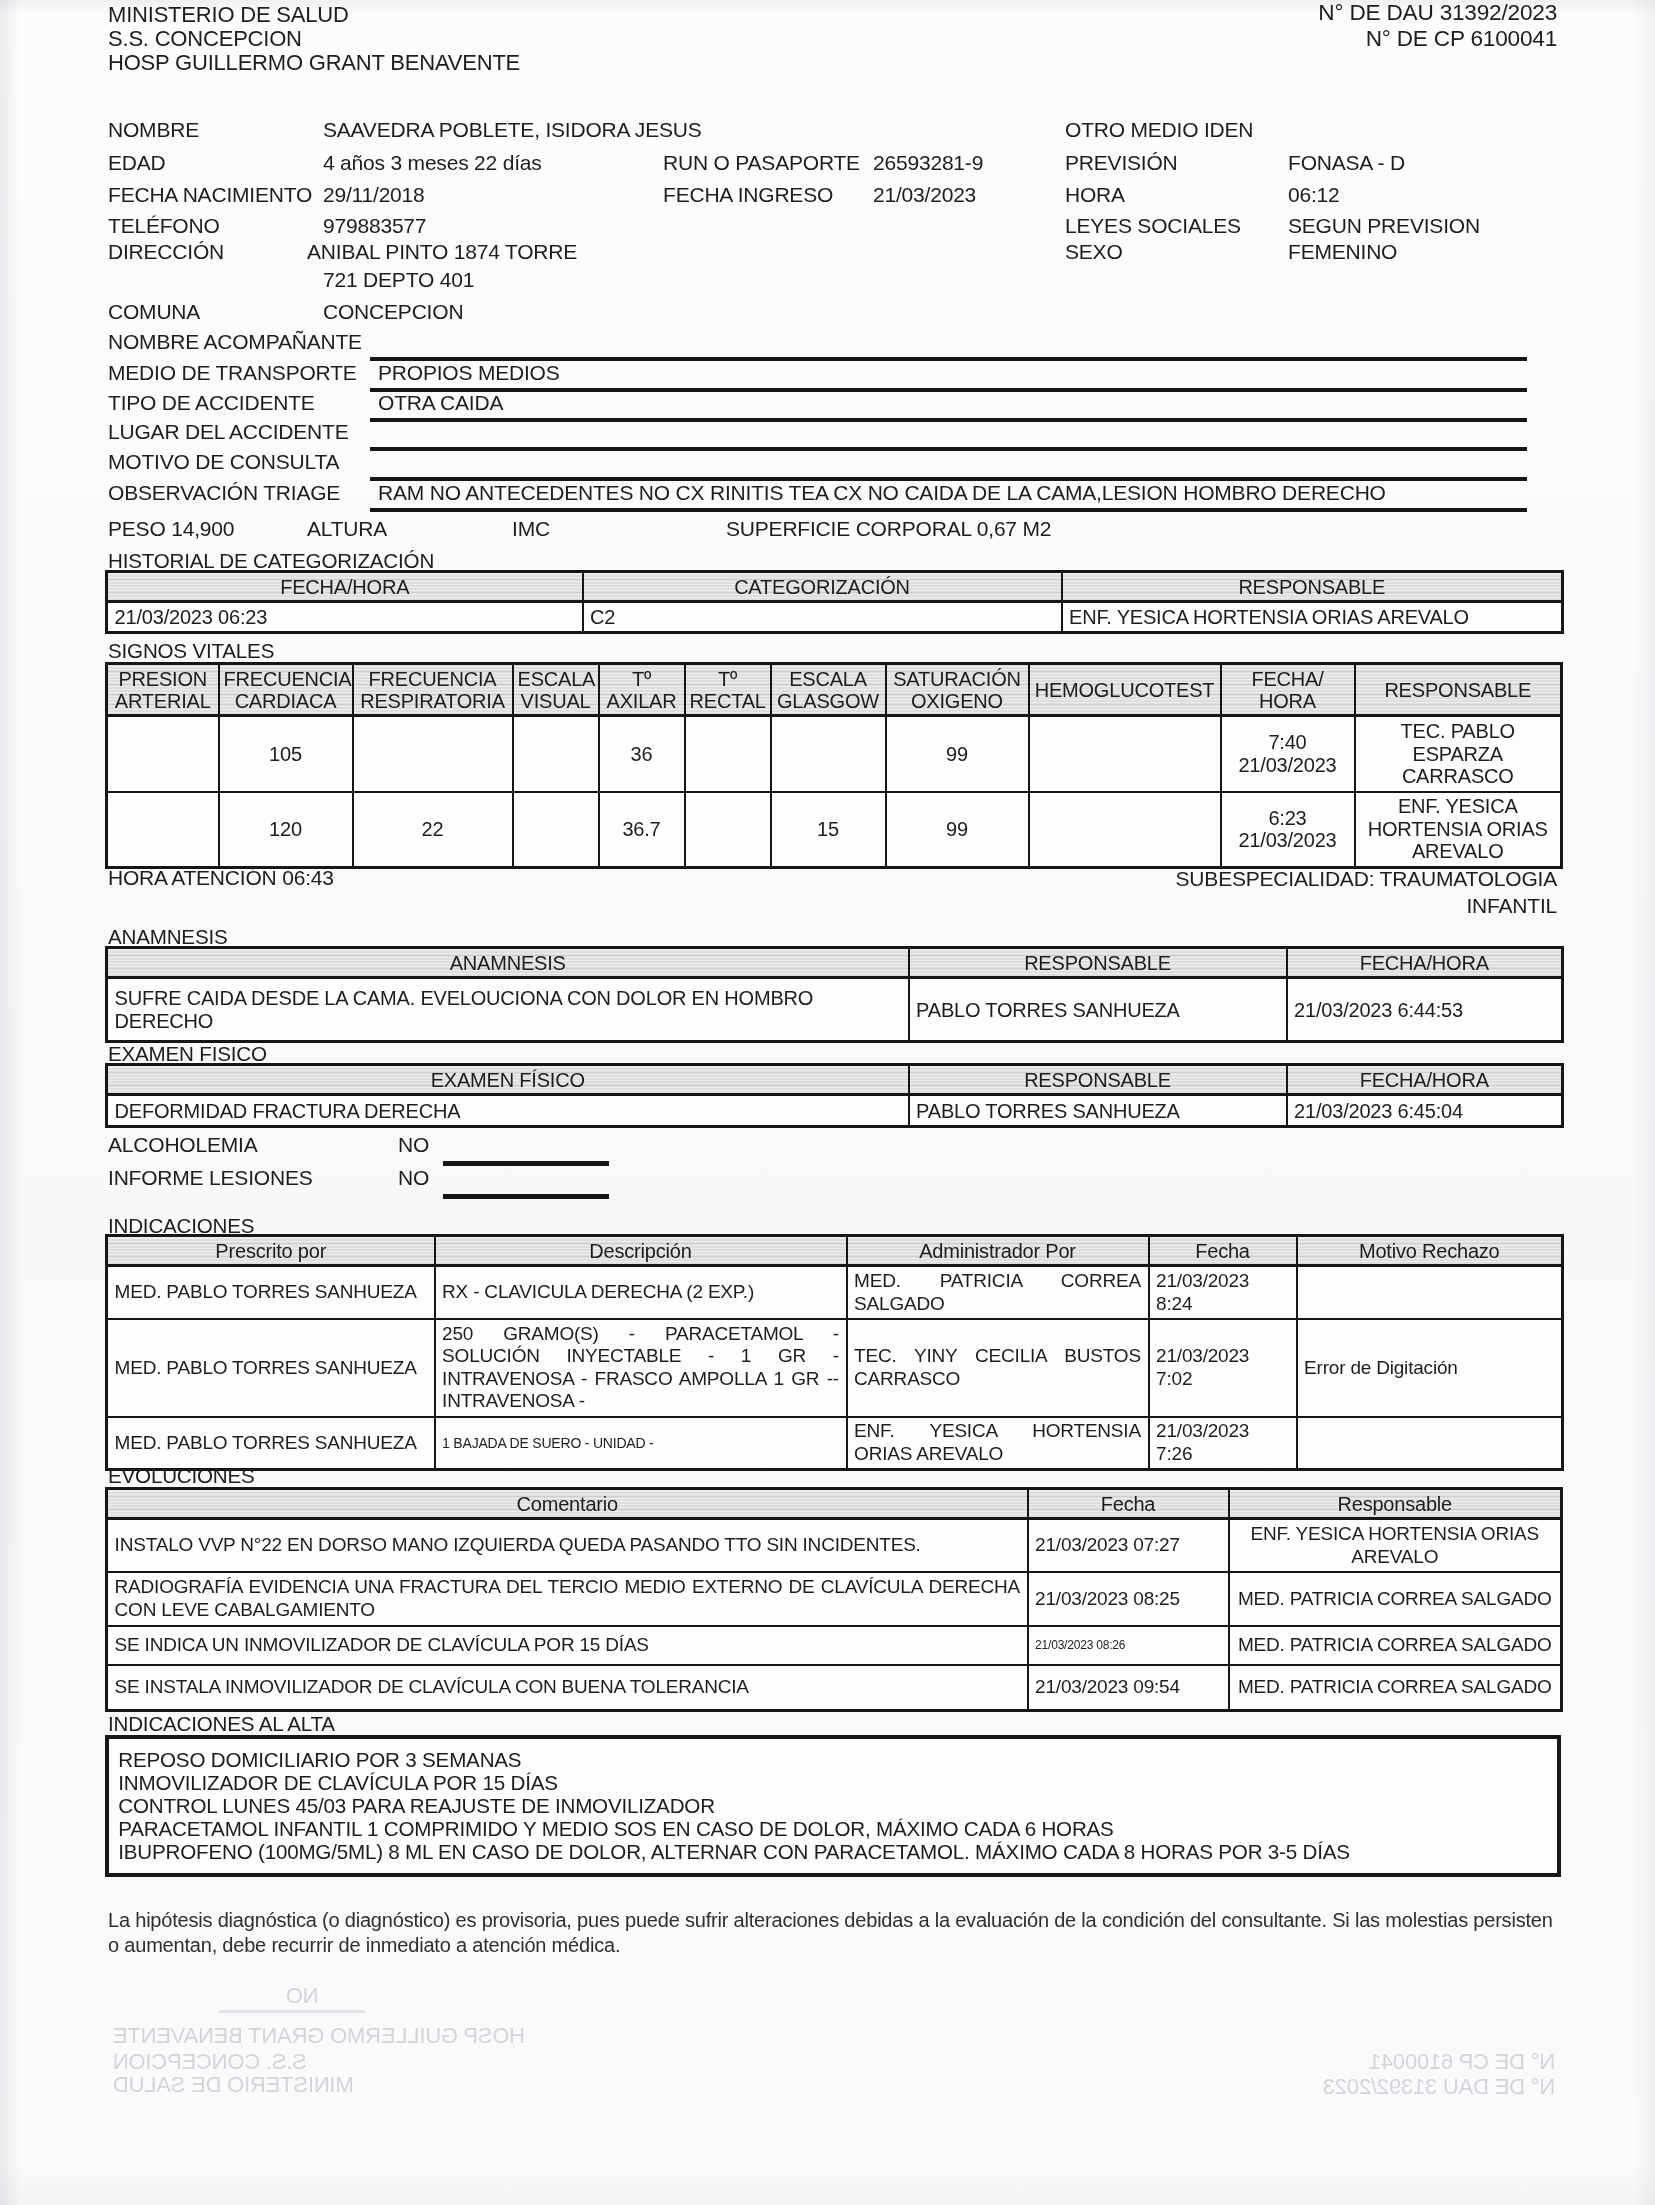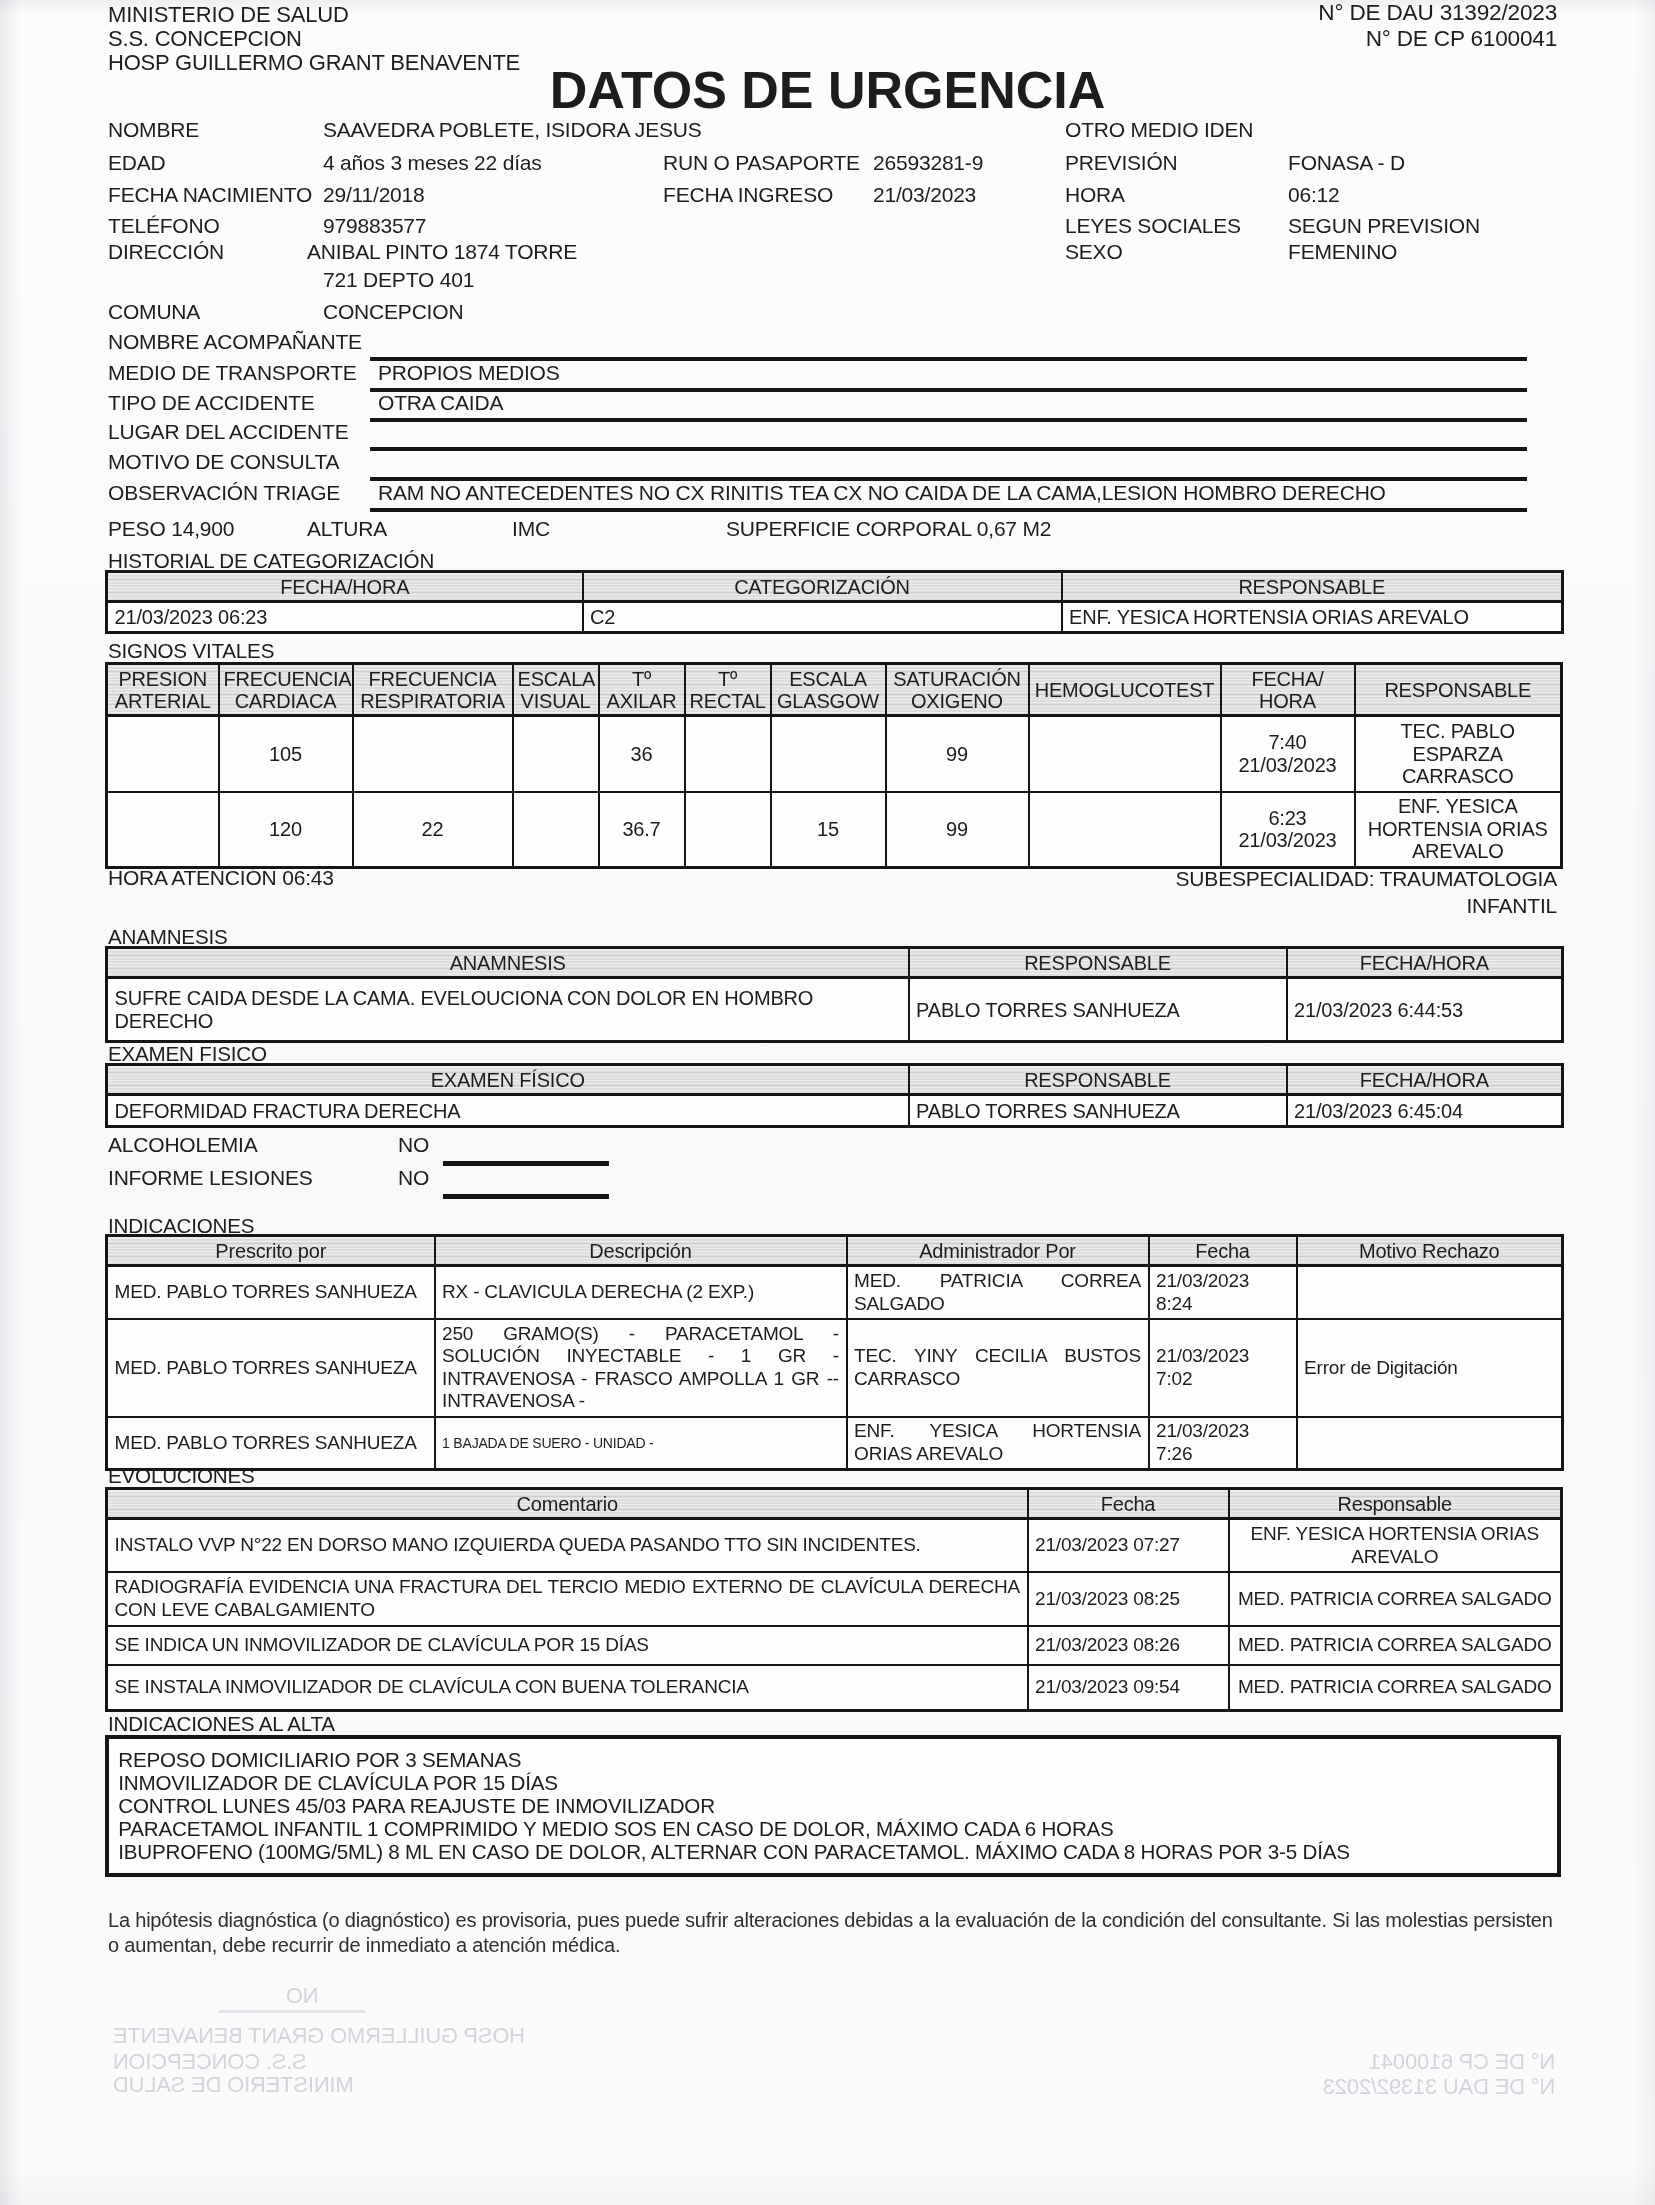--- a/index.html
+++ b/index.html
@@ -54,21 +54,20 @@
     <div>MINISTERIO DE SALUD</div>
     <div>S.S. CONCEPCION</div>
     <div>HOSP GUILLERMO GRANT BENAVENTE</div>
   </div>
 
   <div class="abs doc-numbers">
     <div>N° DE DAU 31392/2023</div>
     <div>N° DE CP 6100041</div>
   </div>
 
-  <h1 class="abs title">DATOS DE URGENCIA</h1>
 
   <div class="abs prow" style="top:117px;left:108px;width:1455px;">
     <span style="left:0">NOMBRE</span>
     <span style="left:215px">SAAVEDRA POBLETE, ISIDORA JESUS</span>
     <span style="left:957px">OTRO MEDIO IDEN</span>
   </div>
   <div class="abs prow" style="top:150px;left:108px;width:1455px;">
     <span style="left:0">EDAD</span>
     <span style="left:215px">4 años 3 meses 22 días</span>
     <span style="left:555px">RUN O PASAPORTE</span>
@@ -345,21 +344,21 @@
         <td style="font-size:19px">21/03/2023 07:27</td>
         <td class="c" style="font-size:19px">ENF. YESICA HORTENSIA ORIAS AREVALO</td>
       </tr>
       <tr style="height:54px;">
         <td class="j" style="font-size:19px">RADIOGRAFÍA EVIDENCIA UNA FRACTURA DEL TERCIO MEDIO EXTERNO DE CLAVÍCULA DERECHA CON LEVE CABALGAMIENTO</td>
         <td style="font-size:19px">21/03/2023 08:25</td>
         <td class="c" style="font-size:19px">MED. PATRICIA CORREA SALGADO</td>
       </tr>
       <tr style="height:39px;">
         <td class="j" style="font-size:19px">SE INDICA UN INMOVILIZADOR DE CLAVÍCULA POR 15 DÍAS</td>
-        <td style="font-size:19px">21/03/2023 08:26</td>
+        <td style="font-size:12px">21/03/2023 08:26</td>
         <td class="c" style="font-size:19px">MED. PATRICIA CORREA SALGADO</td>
       </tr>
       <tr style="height:46px;">
         <td class="j" style="font-size:19px">SE INSTALA INMOVILIZADOR DE CLAVÍCULA CON BUENA TOLERANCIA</td>
         <td style="font-size:19px">21/03/2023 09:54</td>
         <td class="c" style="font-size:19px">MED. PATRICIA CORREA SALGADO</td>
       </tr>
     </tbody>
   </table>
 

